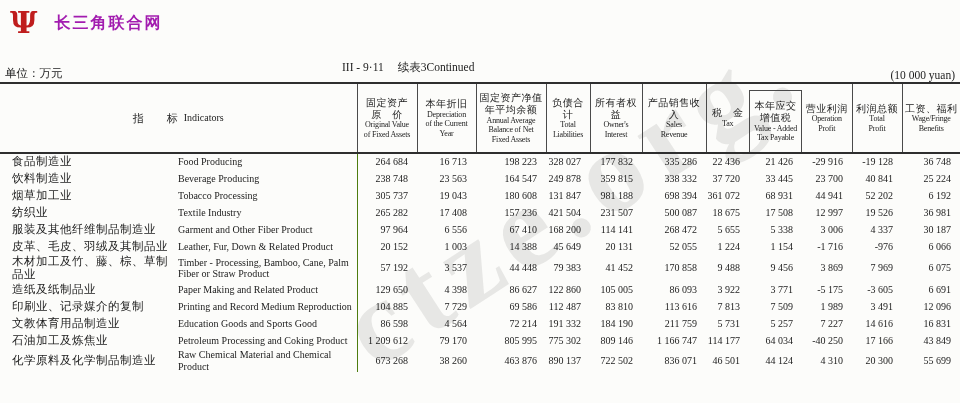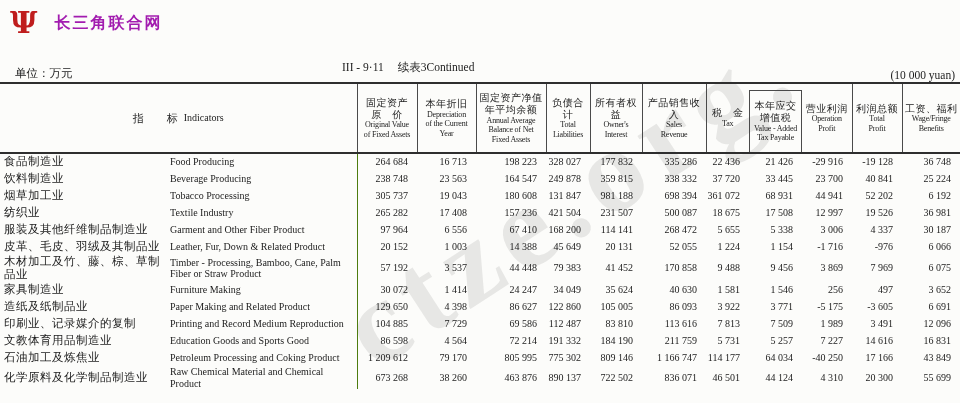--- a/index.html
+++ b/index.html
@@ -49,21 +49,21 @@
     color: #a21caf;
     font-family: "Liberation Sans", sans-serif;
   }
   
   .meta-row {
     position: relative; z-index: 1;
     height: 18px;
     margin-top: 24px;
     font-size: 11.5px;
   }
-  .meta-left   { position: absolute; left: 15px;  bottom: 1px; }
+  .meta-left   { position: absolute; left: 5px;  bottom: 1px; }
   .meta-center { position: absolute; left: 342px; bottom: 7px; }
   .meta-center .tno { margin-right: 14px; }
   .meta-right  { position: absolute; right: 5px; bottom: 1px; text-align: center; }
   
   table.stats {
     position: relative; z-index: 1;
     width: 960px;
     border-collapse: collapse;
     table-layout: fixed;
     border-top: 2px solid #2e2e2e;
@@ -94,21 +94,21 @@
   }
   tbody tr { height: 17px; }
   tbody td {
     font-size: 10px;
     vertical-align: middle;
     line-height: 1.15;
     overflow: hidden;
   }
   td.num { text-align: right; padding-right: 9px; white-space: nowrap; }
   td.c1  { border-left: 1px solid #4d7c0f; margin-top: 44px; }
-  td.ind { padding-left: 4px; }
+  td.ind { padding-left: 12px; }
   .ind-flex { display: flex; align-items: center; }
   .row-cn { width: 166px; flex: none; font-size: 11.5px; letter-spacing: 0.5px; }
   .row-en { flex: 1; font-size: 10px; padding-right: 2px; }
   .ind-head { display: flex; justify-content: center; align-items: center; gap: 0; }
   .ind-head .h-cn { font-size: 11px; letter-spacing: 6px; }
   .ind-head .h-en { font-size: 10px; letter-spacing: 0; }
 </style>
 </head>
 <body>
 
@@ -316,39 +316,20 @@
     <td class="num">79 383</td>
     <td class="num">41 452</td>
     <td class="num">170 858</td>
     <td class="num">9 488</td>
     <td class="num">9 456</td>
     <td class="num">3 869</td>
     <td class="num">7 969</td>
     <td class="num">6 075</td>
   </tr>
 
-  <tr>
-    <td class="ind">
-      <div class="ind-flex">
-        <span class="row-cn">家具制造业</span>
-        <span class="row-en">Furniture Making</span>
-      </div>
-    </td>
-    <td class="num c1">30 072</td>
-    <td class="num">1 414</td>
-    <td class="num">24 247</td>
-    <td class="num">34 049</td>
-    <td class="num">35 624</td>
-    <td class="num">40 630</td>
-    <td class="num">1 581</td>
-    <td class="num">1 546</td>
-    <td class="num">256</td>
-    <td class="num">497</td>
-    <td class="num">3 652</td>
-  </tr>
 
   <tr>
     <td class="ind">
       <div class="ind-flex">
         <span class="row-cn">造纸及纸制品业</span>
         <span class="row-en">Paper Making and Related Product</span>
       </div>
     </td>
     <td class="num c1">129 650</td>
     <td class="num">4 398</td>

